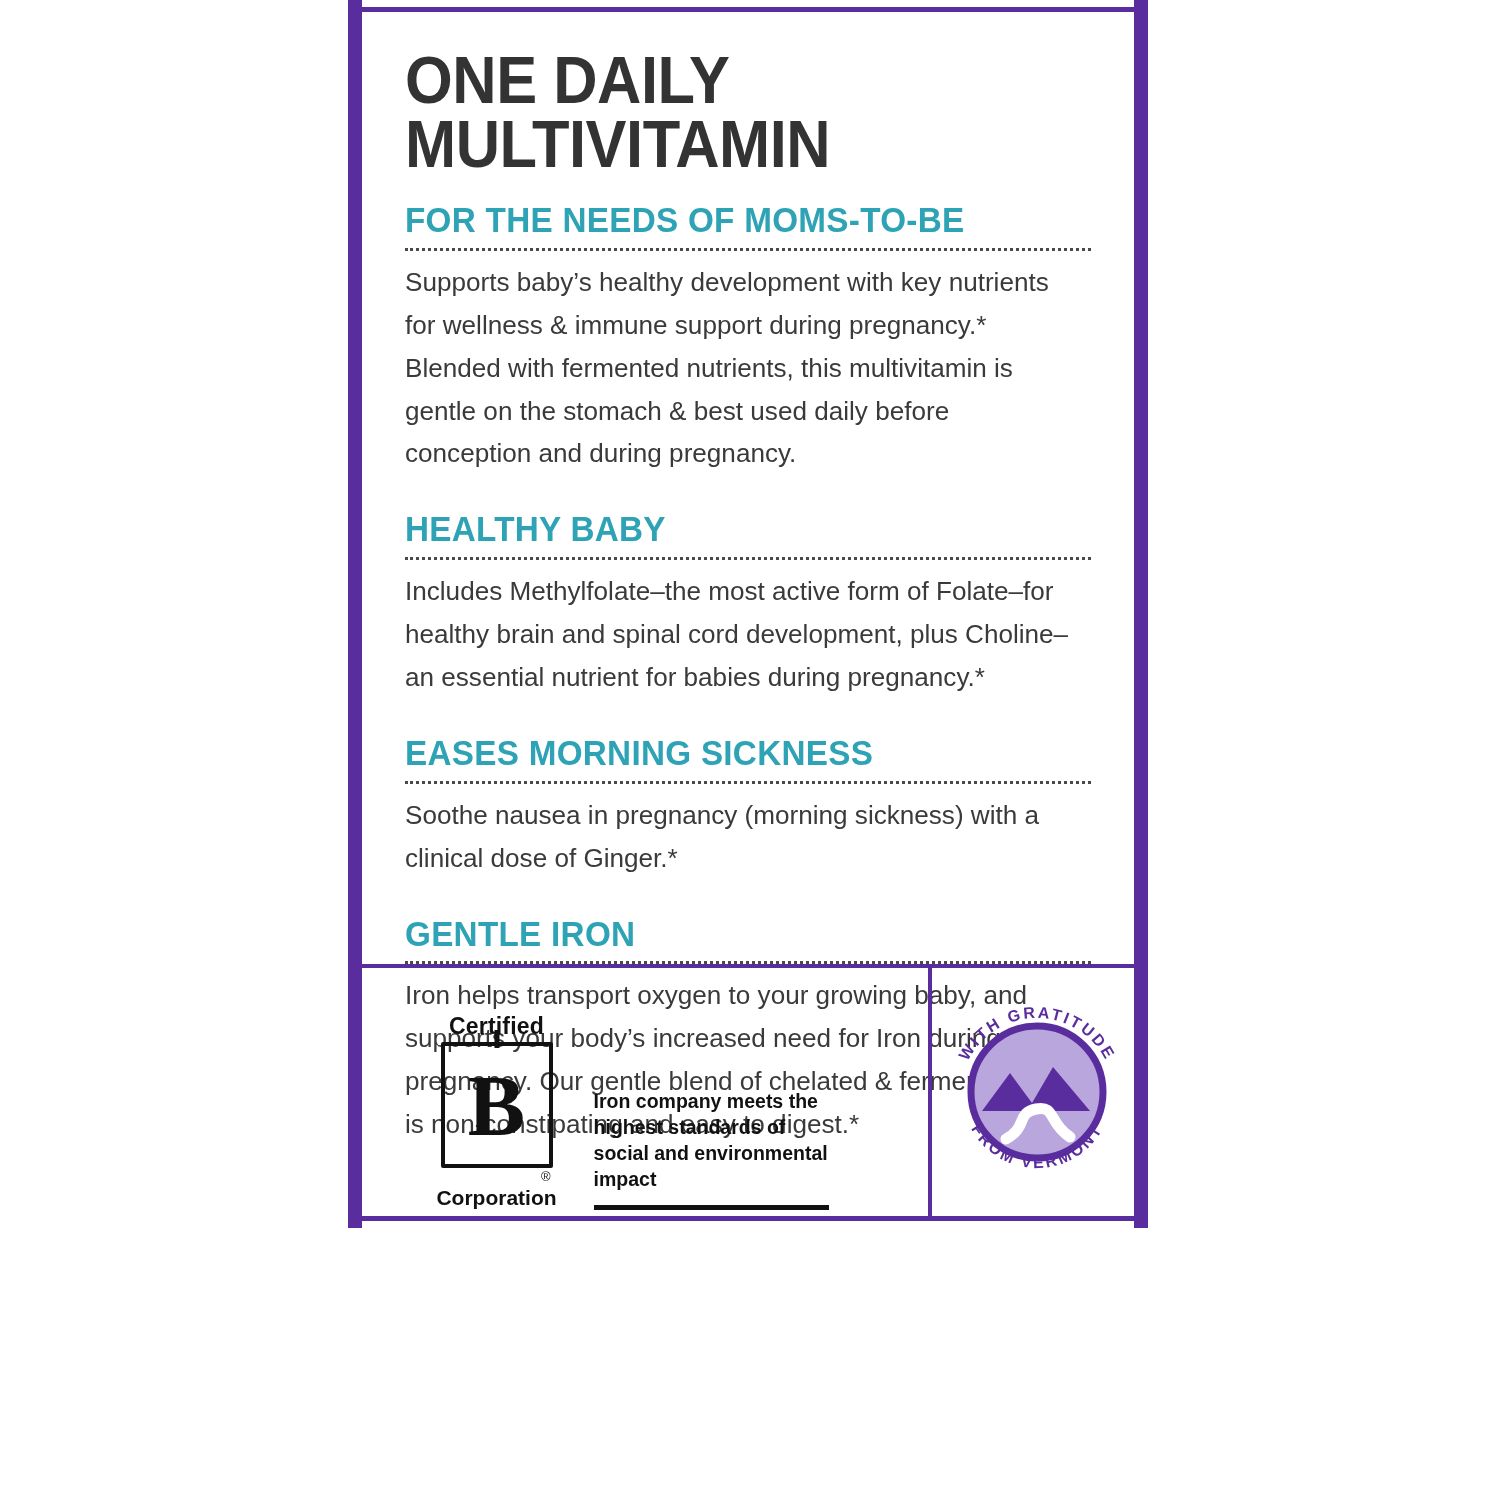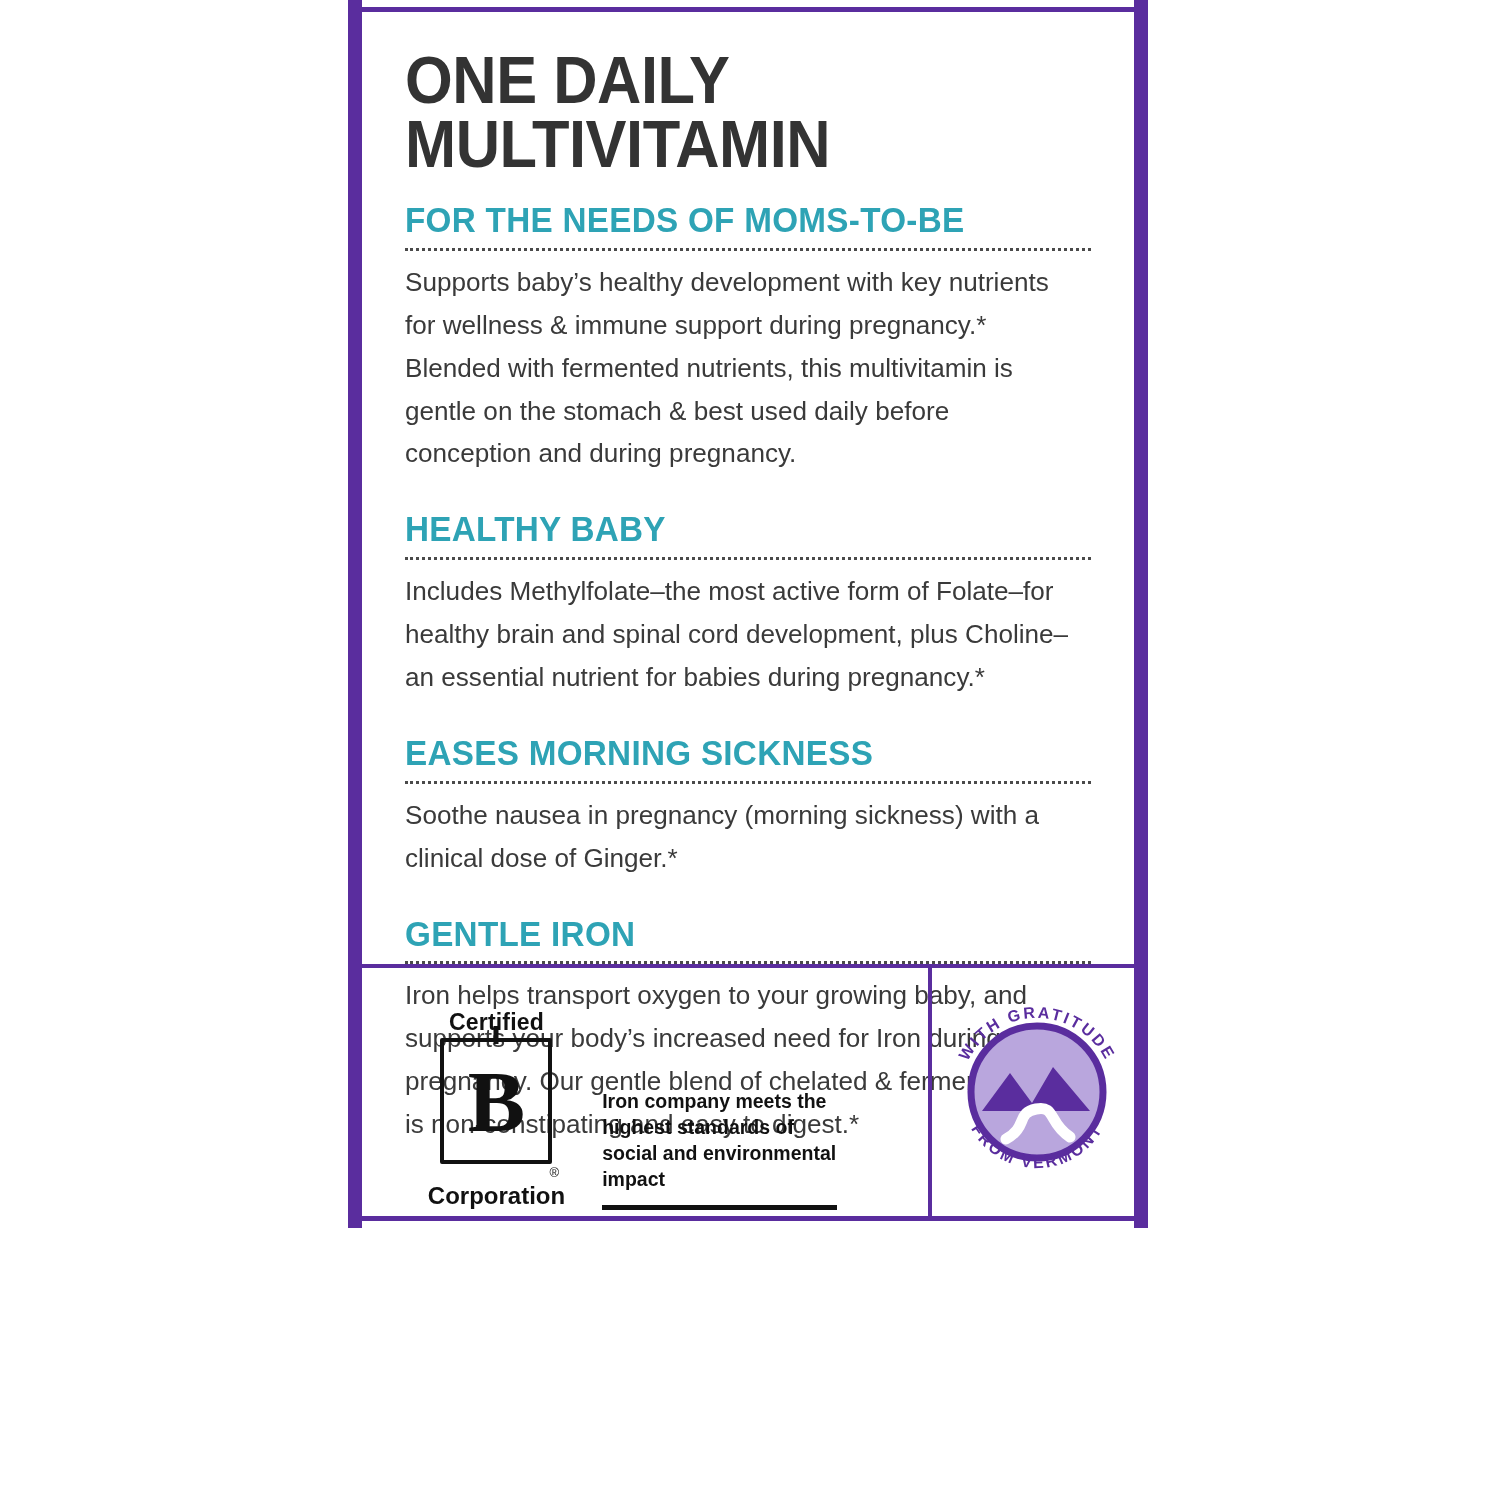--- a/index.html
+++ b/index.html
@@ -161,21 +161,21 @@
     font-family: "Liberation Serif", serif;
     margin-top: 2px;
   }
   .bcorp-reg {
     font-size: 13px;
     align-self: flex-end;
     margin-right: 6px;
     margin-top: 1px;
   }
   .bcorp-bottom {
-    font-size: 24px;
+    font-size: 21px;
     font-weight: bold;
     margin-top: 2px;
   }
   .cert-copy {
     font-size: 19.5px;
     font-weight: bold;
     color: #111;
     line-height: 1.33;
     max-width: 250px;
   }

